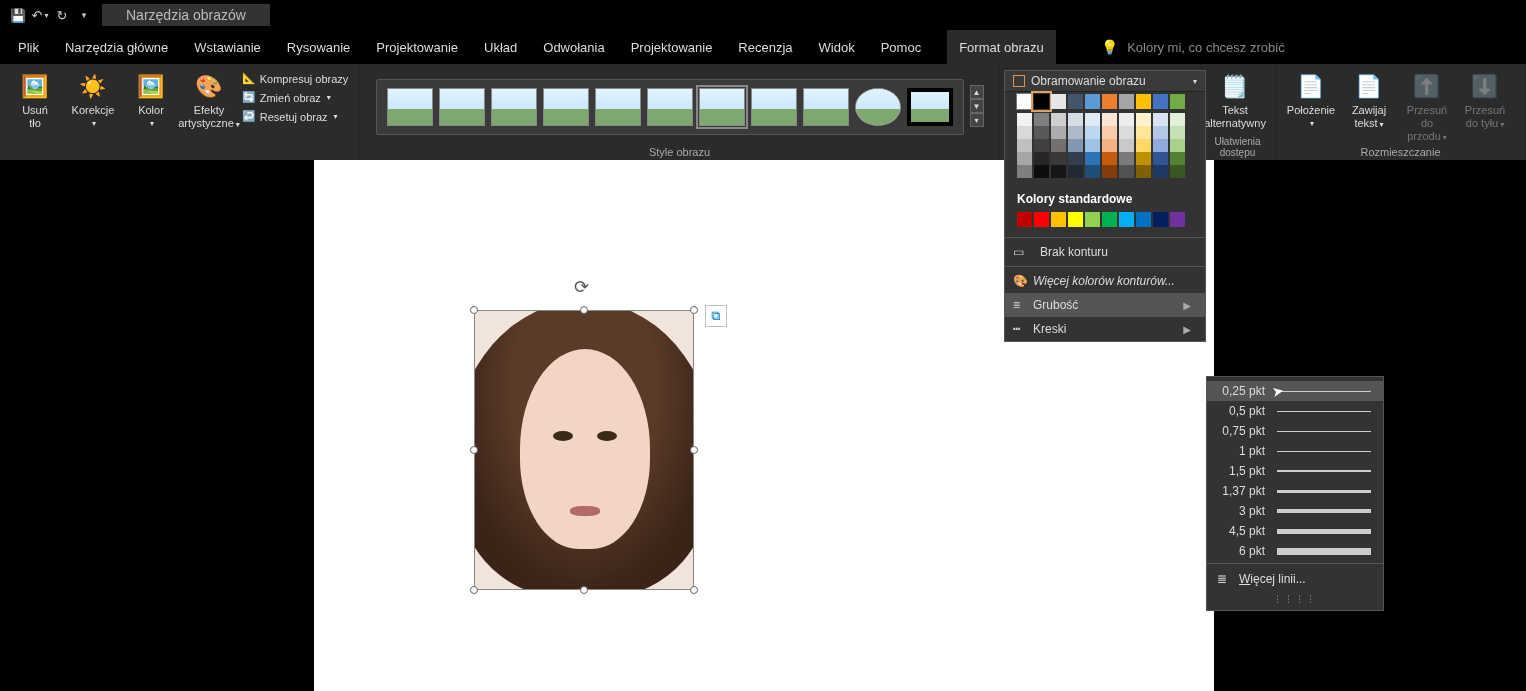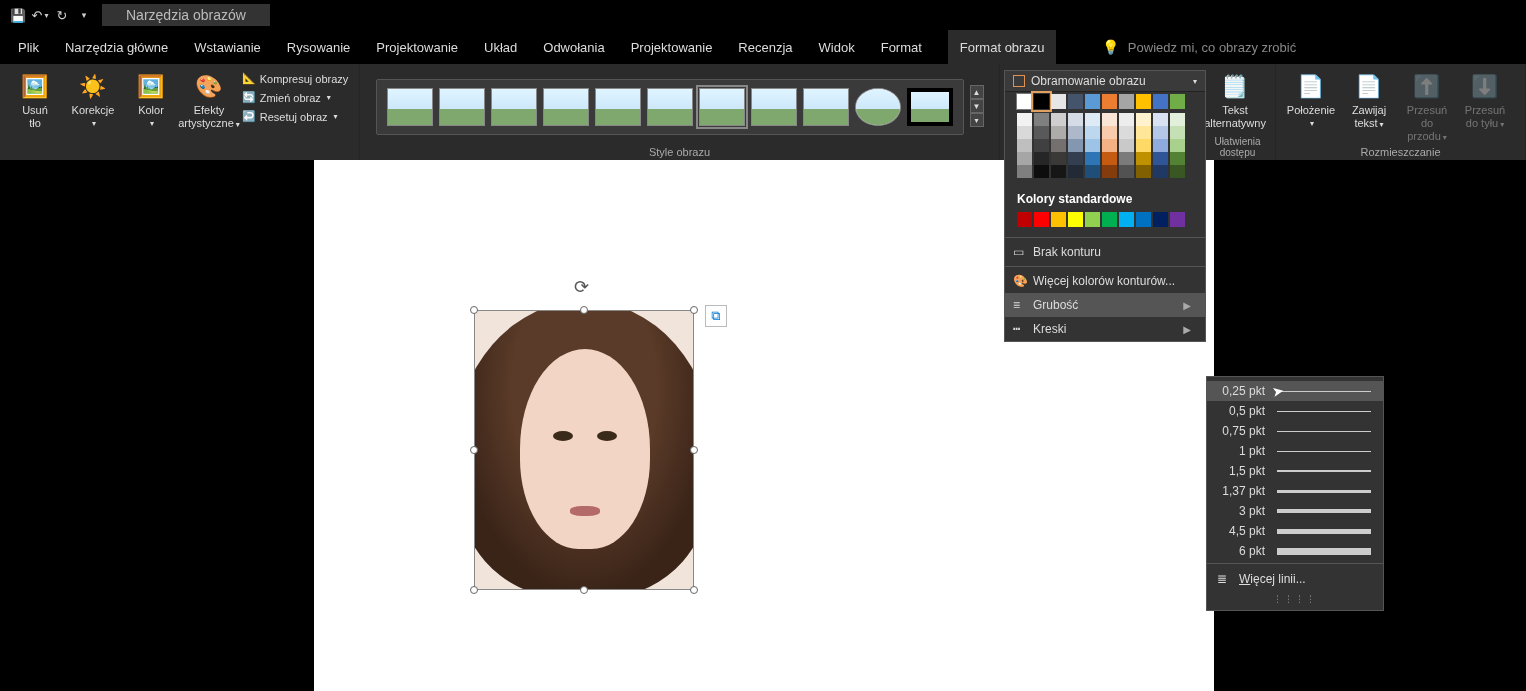--- a/index.html
+++ b/index.html
@@ -95,25 +95,25 @@
   <div class="tab">Plik</div>
   <div class="tab">Narzędzia główne</div>
   <div class="tab">Wstawianie</div>
   <div class="tab">Rysowanie</div>
   <div class="tab">Projektowanie</div>
   <div class="tab">Układ</div>
   <div class="tab">Odwołania</div>
   <div class="tab">Projektowanie</div>
   <div class="tab">Recenzja</div>
   <div class="tab">Widok</div>
-  <div class="tab">Format</div>
+  <div class="tab">Pomoc</div>
   <div class="tab active">Format obrazu</div>
   <div class="tellme">
     <span class="bulb">💡</span>
-    <span>Powiedz mi, co obrazy zrobić</span>
+    <span>Kolory mi, co chcesz zrobić</span>
   </div>
 </div>
 
 <div class="ribbon">
   <div class="group" style="width:360px;">
     <div class="group-content">
       <div class="bigbtn">
         <div class="ico">🖼️</div>
         <span>Usuń</span>
         <span>tło</span>
@@ -360,26 +360,26 @@
       <div class="sw" style="background: rgb(146, 208, 80);"></div>
       <div class="sw" style="background: rgb(0, 176, 80);"></div>
       <div class="sw" style="background: rgb(0, 176, 240);"></div>
       <div class="sw" style="background: rgb(0, 112, 192);"></div>
       <div class="sw" style="background: rgb(0, 32, 96);"></div>
       <div class="sw" style="background: rgb(112, 48, 160);"></div>
     </div>
   <div class="dd-sep"></div>
   <div class="dd-item">
     <span class="pre">▭</span>
-    <span style="margin-right:auto;">Brak konturu</span>
+    <span style="margin-right:auto;margin-left:7px;">Brak konturu</span>
   </div>
   <div class="dd-sep"></div>
   <div class="dd-item">
     <span class="pre">🎨</span>
-    <span style="margin-right:auto;">Więcej kolorów konturów...</span>
+    <span style="margin-right:auto;font-style:italic;">Więcej kolorów konturów...</span>
   </div>
   <div class="dd-item hover">
     <span class="pre">≡</span>
     <span style="margin-right:auto;">Grubość</span>
     <span class="arw">▶</span>
   </div>
   <div class="dd-item">
     <span class="pre">┅</span>
     <span style="margin-right:auto;">Kreski</span>
     <span class="arw">▶</span>

